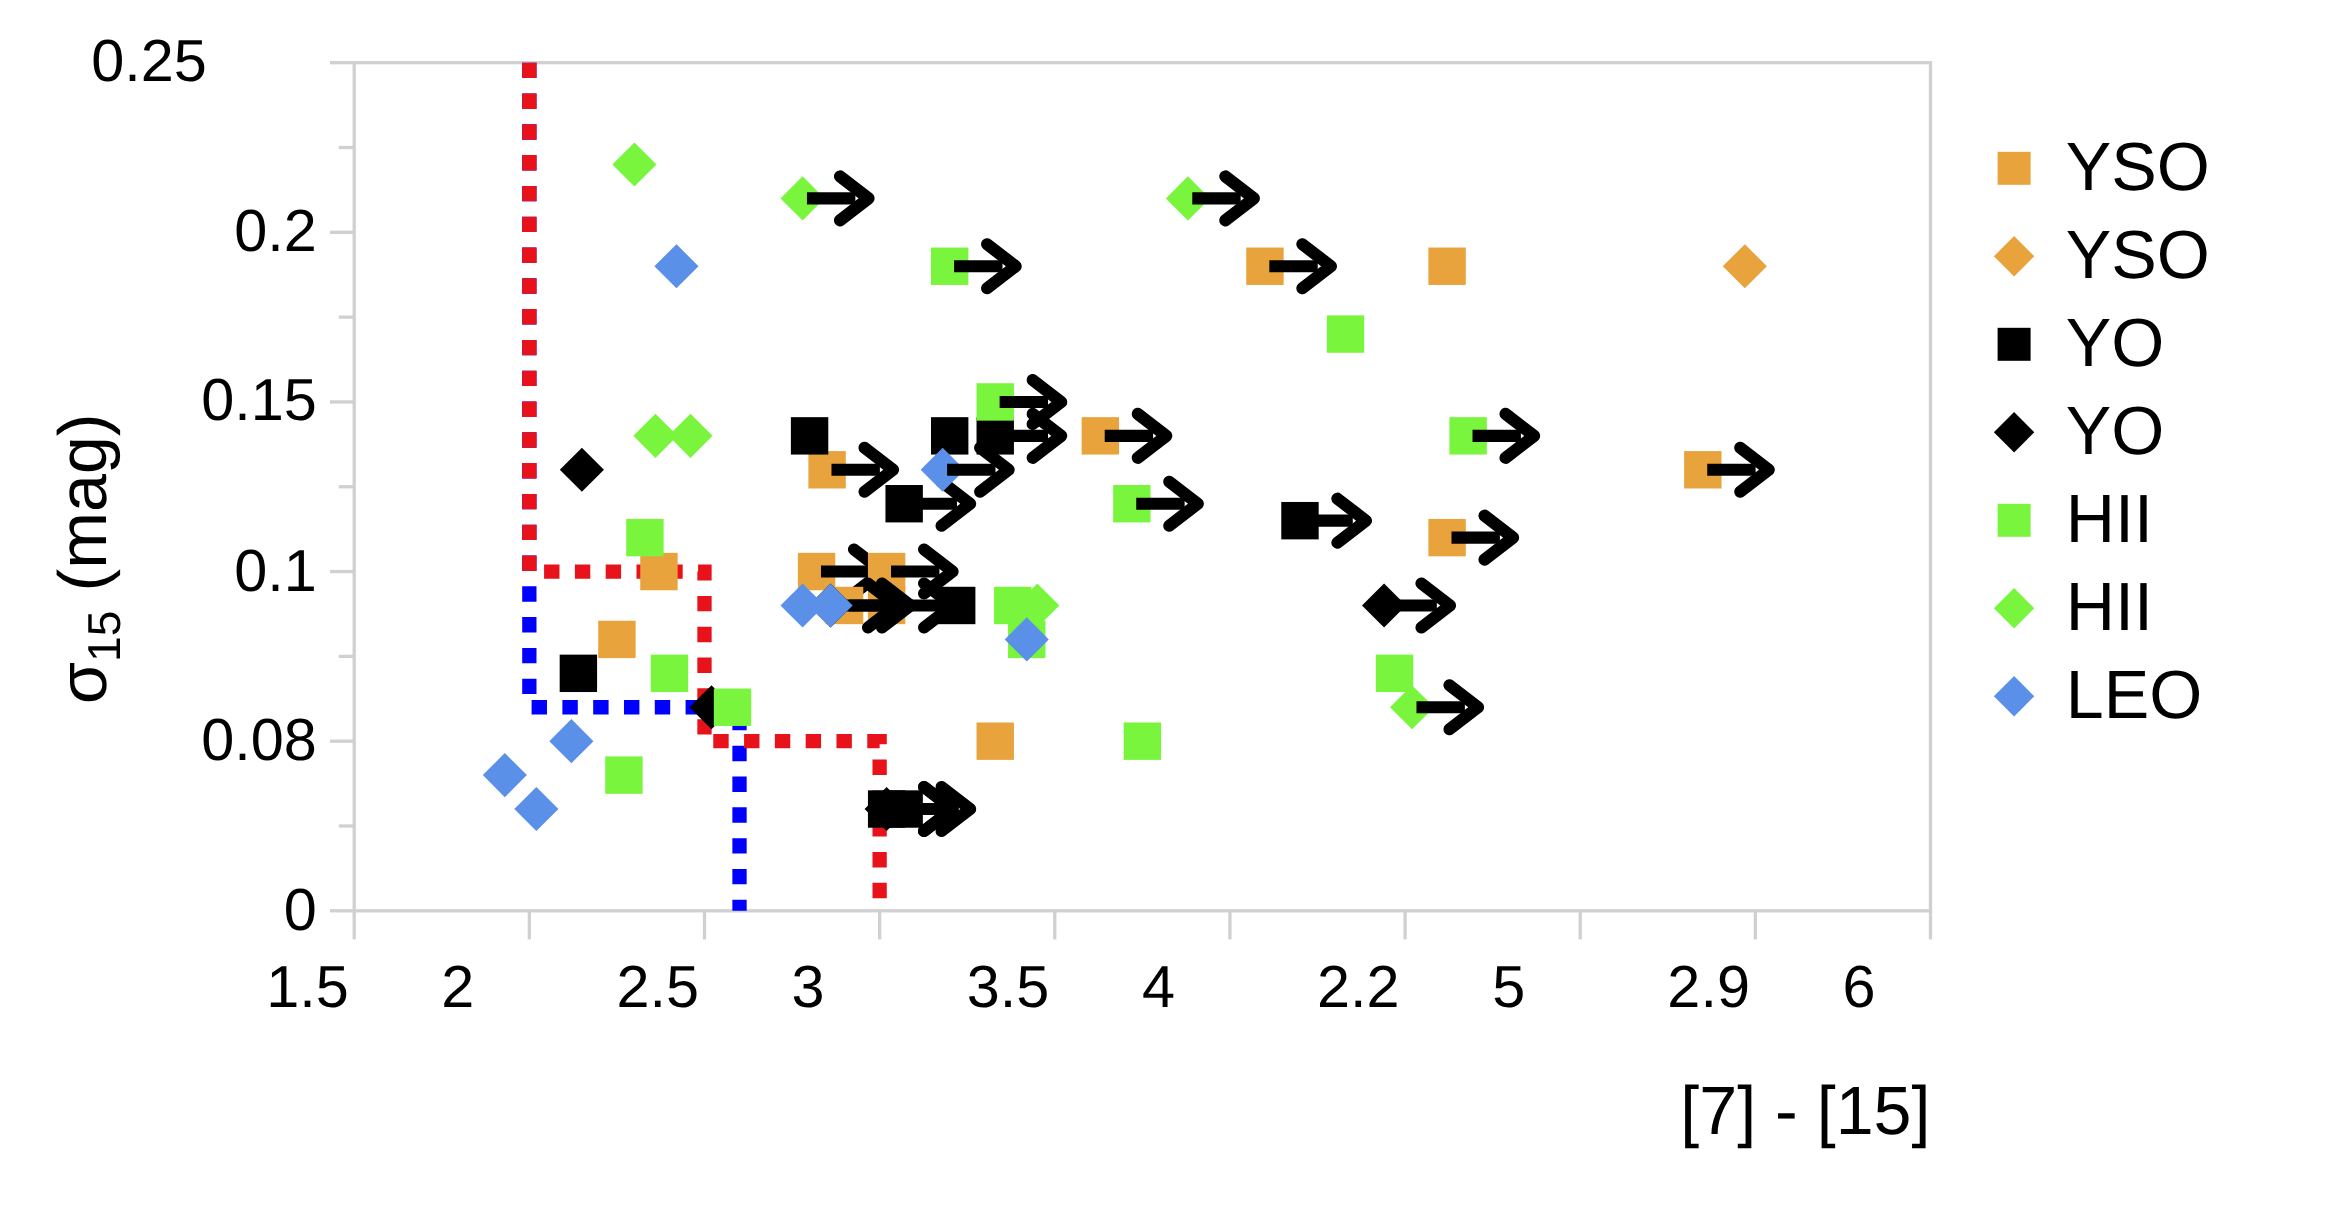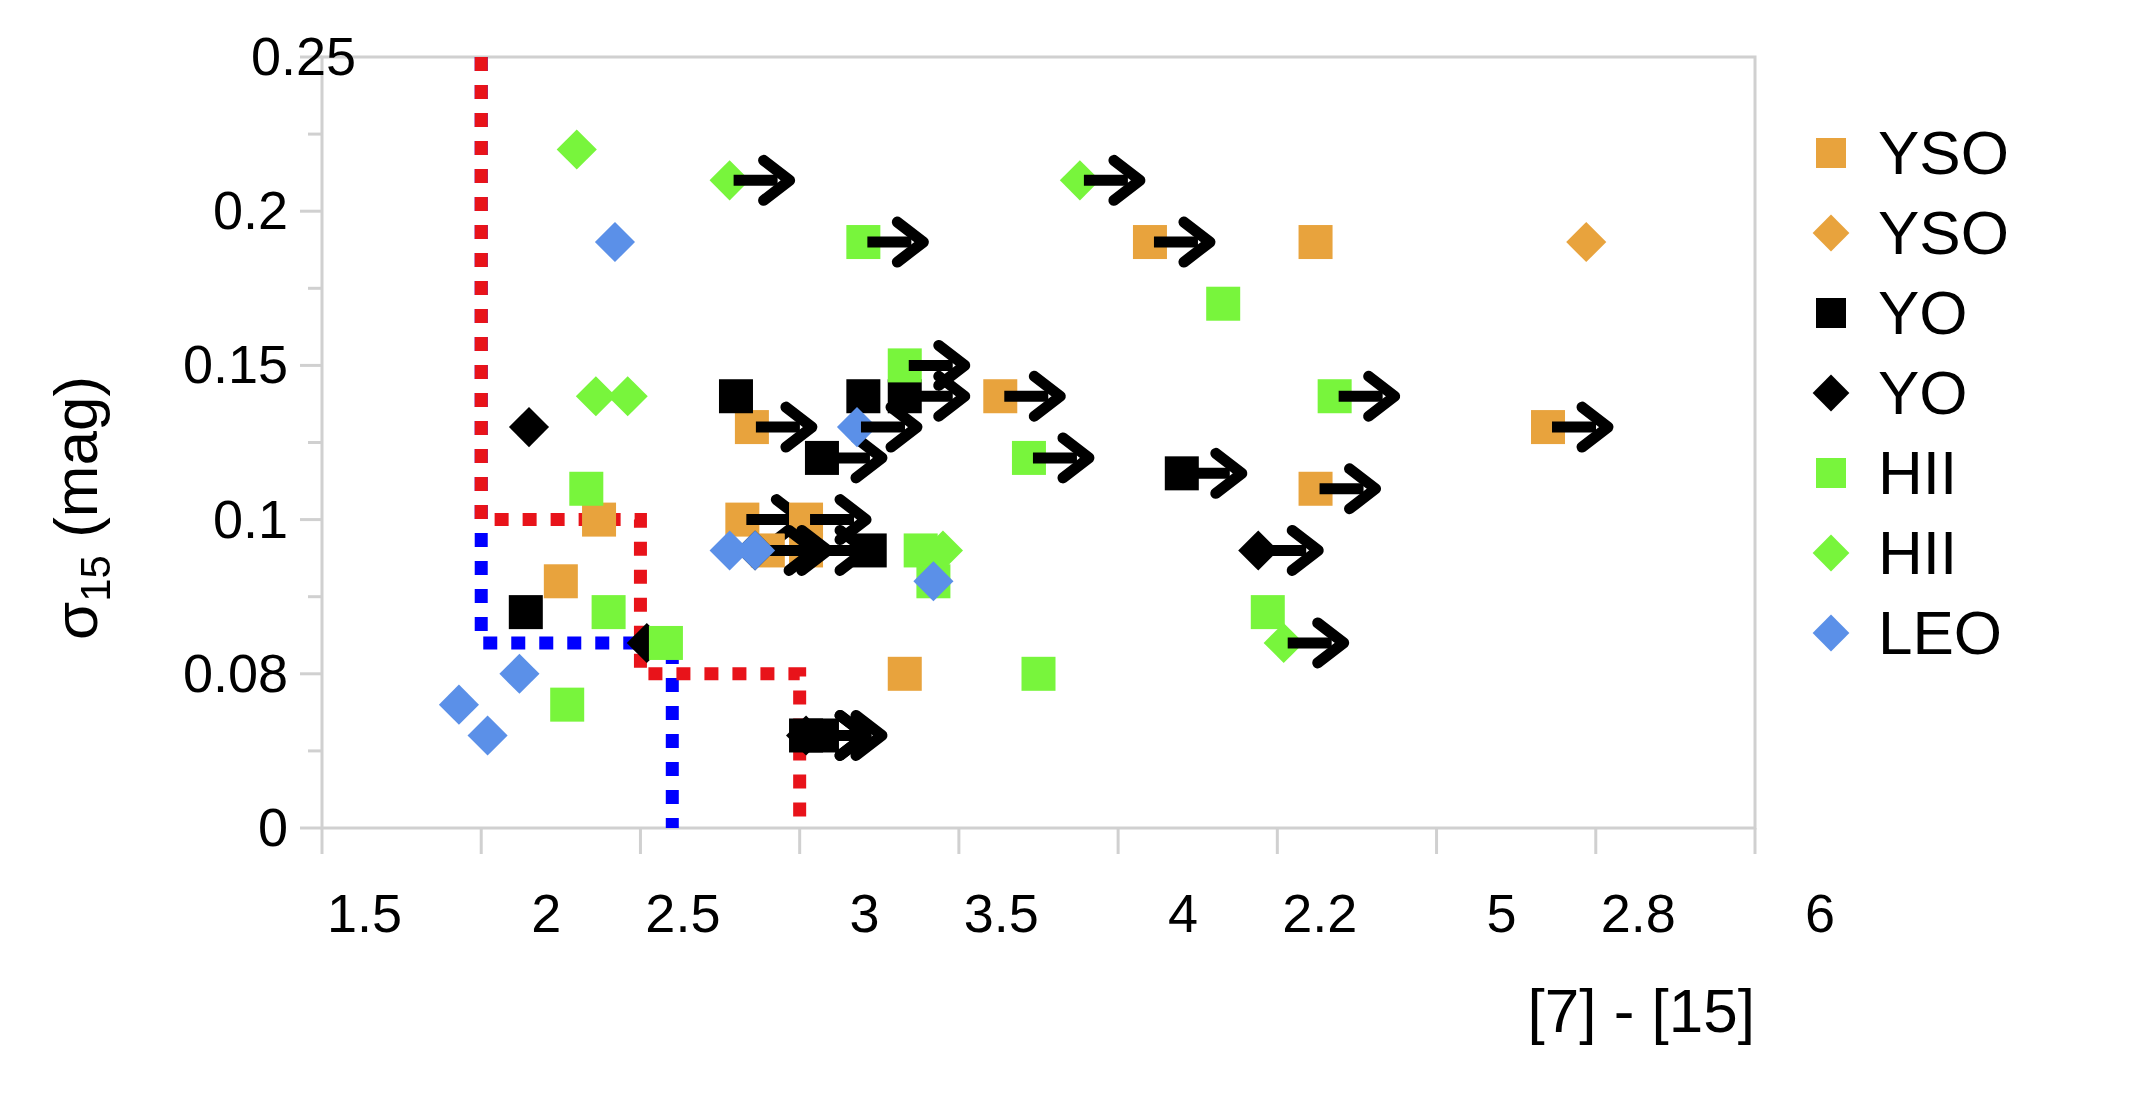--- a/index.html
+++ b/index.html
@@ -29,26 +29,25 @@
   .axis-tick-y {
     position: absolute;
     text-align: right;
     font-size: 54px;
     color: #000000;
     line-height: 1;
     white-space: nowrap;
   }
   .axis-tick-x {
     position: absolute;
-    text-align: right;
+    text-align: left;
     font-size: 54px;
     color: #000000;
     line-height: 1;
     white-space: nowrap;
-    margin-top: 16px;
   }
   .axis-title-x {
     position: absolute;
     font-size: 62px;
     color: #000000;
     white-space: nowrap;
     text-align: right;
   }
   .axis-title-y {
     position: absolute;
@@ -400,32 +399,32 @@
         </g>
       </g>
     </svg>
 
   <div id="ytick-layer">
       <div class="axis-tick-y" style="right: 1849px; top: 800px;">0</div>
       <div class="axis-tick-y" style="right: 1849px; top: 645.8px;">0.08</div>
       <div class="axis-tick-y" style="right: 1849px; top: 491.6px;">0.1</div>
       <div class="axis-tick-y" style="right: 1849px; top: 337.4px;">0.15</div>
       <div class="axis-tick-y" style="right: 1849px; top: 183.2px;">0.2</div>
-      <div class="axis-tick-y" style="right: 1781px; top: 29px;">0.25</div>
+      <div class="axis-tick-y" style="right: 1949px; top: 29px;">0.25</div>
     </div>
   <div id="xtick-layer">
       <div class="axis-tick-x" style="left: 242px; width: 160px; top: 870px;">1.5</div>
       <div class="axis-tick-x" style="left: 401.222px; width: 160px; top: 870px;">2</div>
       <div class="axis-tick-x" style="left: 560.444px; width: 160px; top: 870px;">2.5</div>
       <div class="axis-tick-x" style="left: 719.667px; width: 160px; top: 870px;">3</div>
       <div class="axis-tick-x" style="left: 878.889px; width: 160px; top: 870px;">3.5</div>
       <div class="axis-tick-x" style="left: 1038.11px; width: 160px; top: 870px;">4</div>
       <div class="axis-tick-x" style="left: 1197.33px; width: 160px; top: 870px;">2.2</div>
       <div class="axis-tick-x" style="left: 1356.56px; width: 160px; top: 870px;">5</div>
-      <div class="axis-tick-x" style="left: 1515.78px; width: 160px; top: 870px;">2.8</div>
+      <div class="axis-tick-x" style="left: 1515.78px; width: 160px; top: 870px;">2.9</div>
       <div class="axis-tick-x" style="left: 1675px; width: 160px; top: 870px;">6</div>
     </div>
 
   <div class="axis-title-y" id="ytitle" style="left: 40px; top: 640px;">
     <span>σ</span><span class="sub">15</span>&nbsp;<span>(mag)</span>
   </div>
 
   <div class="axis-title-x" id="xtitle" style="left: 322px; width: 1433px; top: 975px;">[7] - [15]</div>
 
   <div id="legend">

